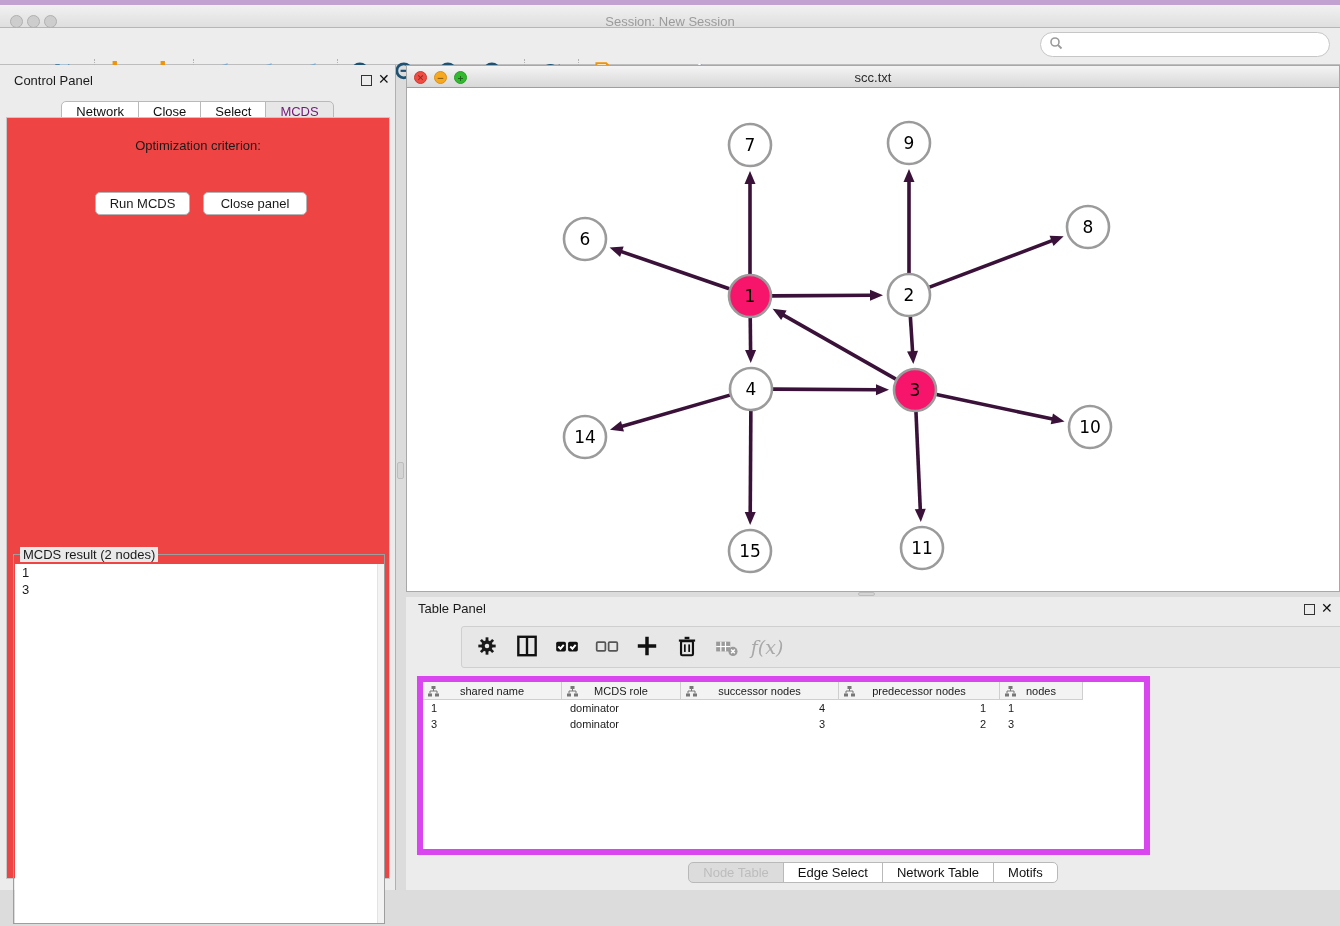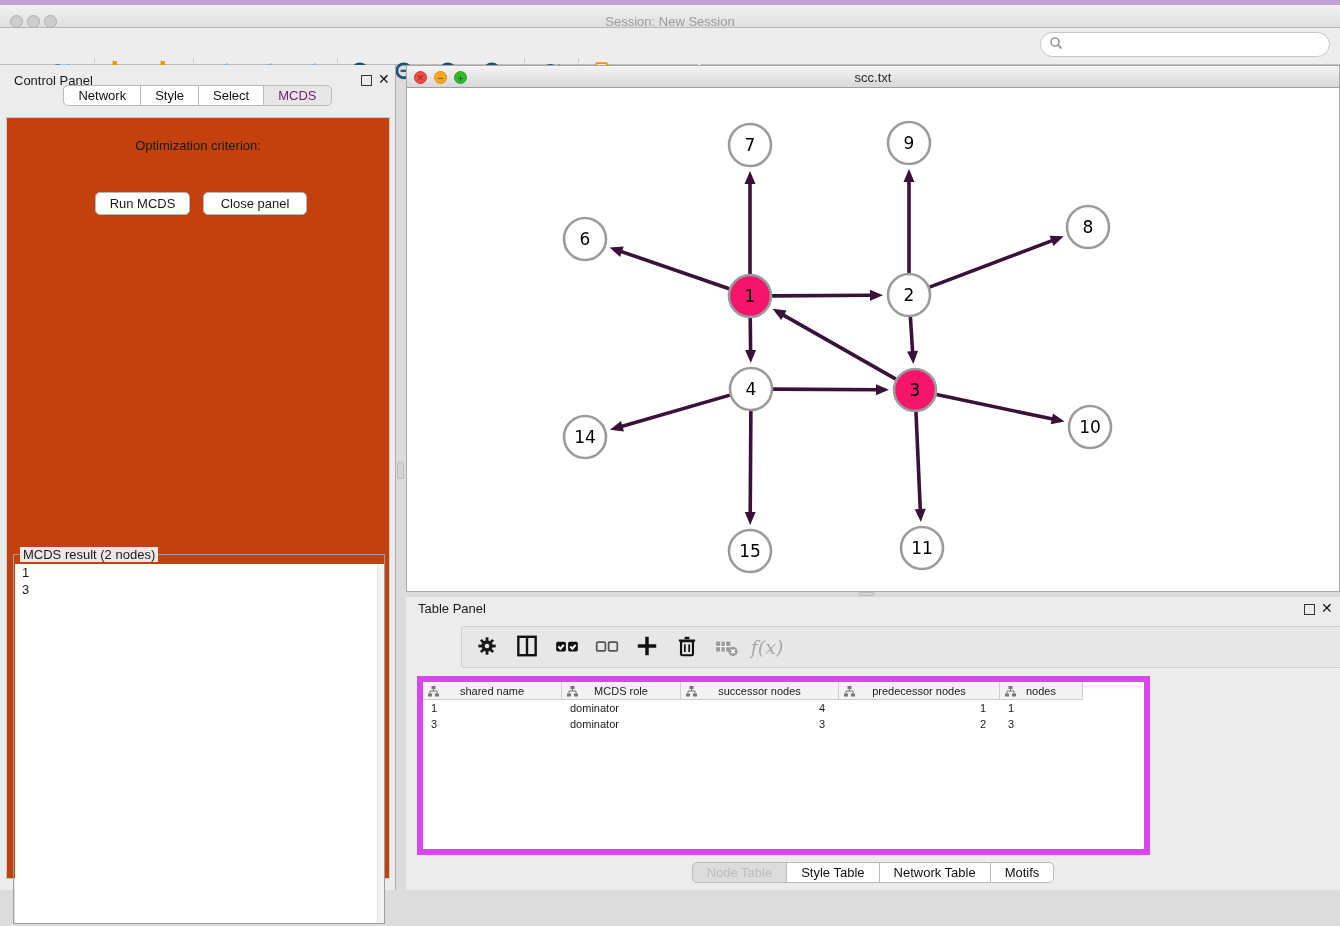--- a/index.html
+++ b/index.html
@@ -23,28 +23,28 @@
     border:1px solid #c6c6c6; border-radius:13px; display:flex; align-items:center; padding-left:8px; }
   #search-input { border:none; outline:none; flex:1; height:20px; font-size:13px; background:transparent; }
 
   
   #control-panel { position:absolute; left:0; top:65px; width:396px; height:825px; background:#ececec;
     border-right:1px solid #b0b0b0; }
   .panel-title { position:absolute; left:14px; top:8px; color:#1a1a1a; }
   .panel-float { position:absolute; width:11px; height:11px; border:1.5px solid #333; top:10px; }
   .panel-close { position:absolute; top:6px; font-weight:bold; font-size:14px; color:#111; }
 
-  #cp-tabs { position:absolute; left:0; top:20px; width:100%; display:flex; justify-content:center; }
+  #cp-tabs { position:absolute; left:0; top:36px; width:100%; display:flex; justify-content:center; }
   .seg-btn { height:21px; padding:0 14px; background:#fff; border:1px solid #b9b9b9; margin-left:-1px;
     font-size:13px; line-height:19px; color:#111; }
   .seg-btn.first { border-radius:5px 0 0 5px; margin-left:0; }
   .seg-btn.last  { border-radius:0 5px 5px 0; }
   .seg-btn.selected { background:#e7e7e7; color:#701a75; }
 
-  #cp-content { position:absolute; left:6px; top:52px; width:384px; height:762px; background:#c2410c;
+  #cp-content { position:absolute; left:6px; top:52px; width:384px; height:762px; background:#ef4444;
     border:1px solid #c8c8c8; }
   #opt-label { position:absolute; left:0; top:20px; width:100%; text-align:center; }
   #opt-select { position:absolute; left:38px; top:41px; width:310px; height:23px; background:#fff;
     border:1px solid #b0b0b0; border-radius:5px; display:flex; align-items:center; padding:0 8px 0 14px; }
   #opt-select .val { flex:1; }
   .cp-button { position:absolute; top:74px; height:23px; background:#fff; border:1px solid #b5b5b5;
     border-radius:5px; font-size:13px; text-align:center; line-height:21px; }
   #run-btn { left:88px; width:95px; }
   #close-panel-btn { left:196px; width:104px; }
 
@@ -268,21 +268,21 @@
     <input id="search-input" placeholder="" style="">
   </div>
 
   <div id="control-panel">
     <div class="panel-title">Control Panel</div>
     <div class="panel-float" style="left:361px"></div>
     <div class="panel-close" style="left:378px">✕</div>
 
     <div id="cp-tabs">
         <div class="seg-btn first">Network</div>
-        <div class="seg-btn">Style</div>
+        <div class="seg-btn">Close</div>
         <div class="seg-btn">Select</div>
         <div class="seg-btn last selected">MCDS</div>
       </div>
 
     <div id="cp-content">
       <div id="opt-label">Optimization criterion:</div>
       <div id="run-btn" class="cp-button">Run MCDS</div>
       <div id="close-panel-btn" class="cp-button">Close panel</div>
 
       <div id="result-box">
@@ -535,20 +535,20 @@
             <div class="td" style="width: 119px; text-align: left; padding: 0px 0px 0px 8px;">dominator</div>
             <div class="td" style="width: 158px; text-align: right; padding: 0px 14px 0px 0px;">3</div>
             <div class="td" style="width: 161px; text-align: right; padding: 0px 14px 0px 0px;">2</div>
             <div class="td" style="width: 83px; text-align: left; padding: 0px 0px 0px 8px;">3</div>
           </div>
         </div>
     </div>
 
     <div id="tp-tabs">
         <div class="seg-btn first selected">Node Table</div>
-        <div class="seg-btn">Style Table</div>
+        <div class="seg-btn">Edge Select</div>
         <div class="seg-btn">Network Table</div>
         <div class="seg-btn last">Motifs</div>
       </div>
   </div>
 
 
 </div>
 
 </body></html>

